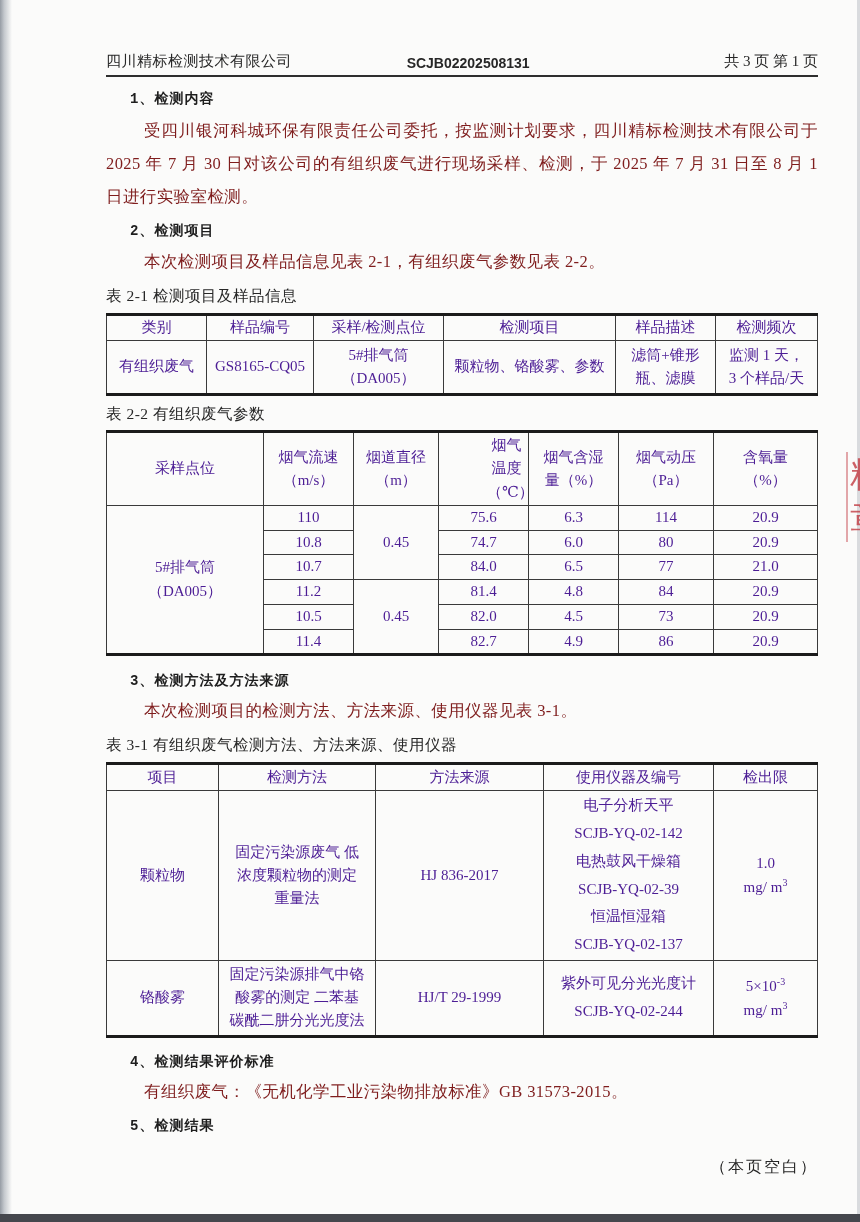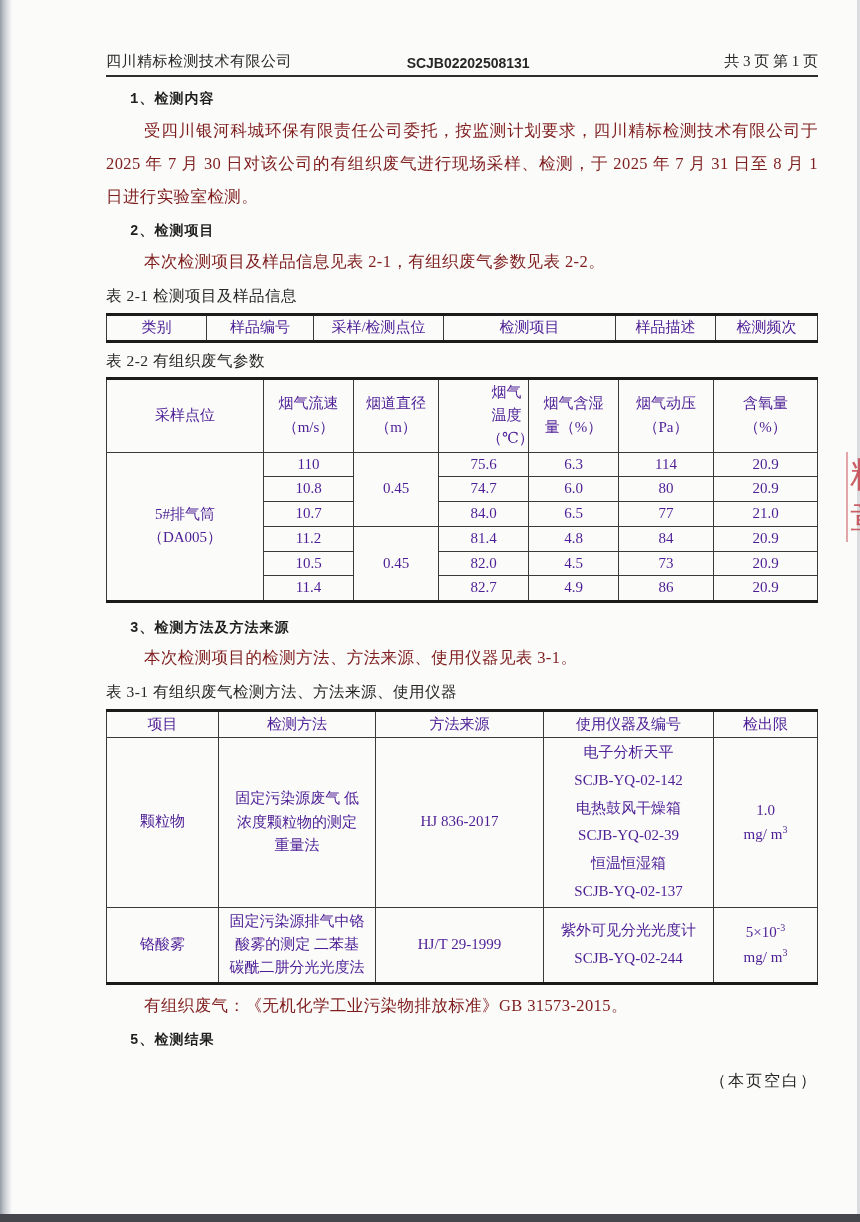--- a/index.html
+++ b/index.html
@@ -116,20 +116,37 @@
   <table class="t21" style="margin-top:6px;">
     <tbody>
         <tr>
       <th style="width:100px;">类别</th>
       <th style="width:107px;">样品编号</th>
       <th style="width:130px;">采样/检测点位</th>
       <th style="width:172px;">检测项目</th>
       <th style="width:100px;">样品描述</th>
       <th>检测频次</th>
     </tr>
+    <tr>
+      <td>有组织废气</td>
+      <td>GS8165-CQ05</td>
+      <td class="cell-2line">
+        <div>5#排气筒</div>
+        <div>（DA005）</div>
+      </td>
+      <td>颗粒物、铬酸雾、参数</td>
+      <td class="cell-2line">
+        <div>滤筒+锥形</div>
+        <div>瓶、滤膜</div>
+      </td>
+      <td class="cell-2line">
+        <div>监测 1 天，</div>
+        <div>3 个样品/天</div>
+      </td>
+    </tr>
   </tbody>
     </table>
 
   <div class="caption">表 2-2 有组织废气参数</div>
 
   <table class="t22" style="margin-top:5px;">
     <tbody>
         <tr>
       <th style="width:157px;">采样点位</th>
       <th style="width:90px;" class="cell-2line">
@@ -256,19 +273,20 @@
         <div>SCJB-YQ-02-244</div>
       </td>
       <td class="cell-2line">
         <div><span>5×10</span><sup>-3</sup></div>
         <div><span>mg/ m</span><sup>3</sup></div>
       </td>
     </tr>
   </tbody>
     </table>
 
+  <div class="sec-title" style="margin-top:15px;">4、检测结果评价标准</div>
   <div class="para" style="margin-top:4px;">有组织废气：《无机化学工业污染物排放标准》GB 31573-2015。</div>
 
   <div class="sec-title" style="margin-top:9px;">5、检测结果</div>
 
   <div class="blanknote">（本页空白）</div>
 
 </div>
 
 </body></html>

